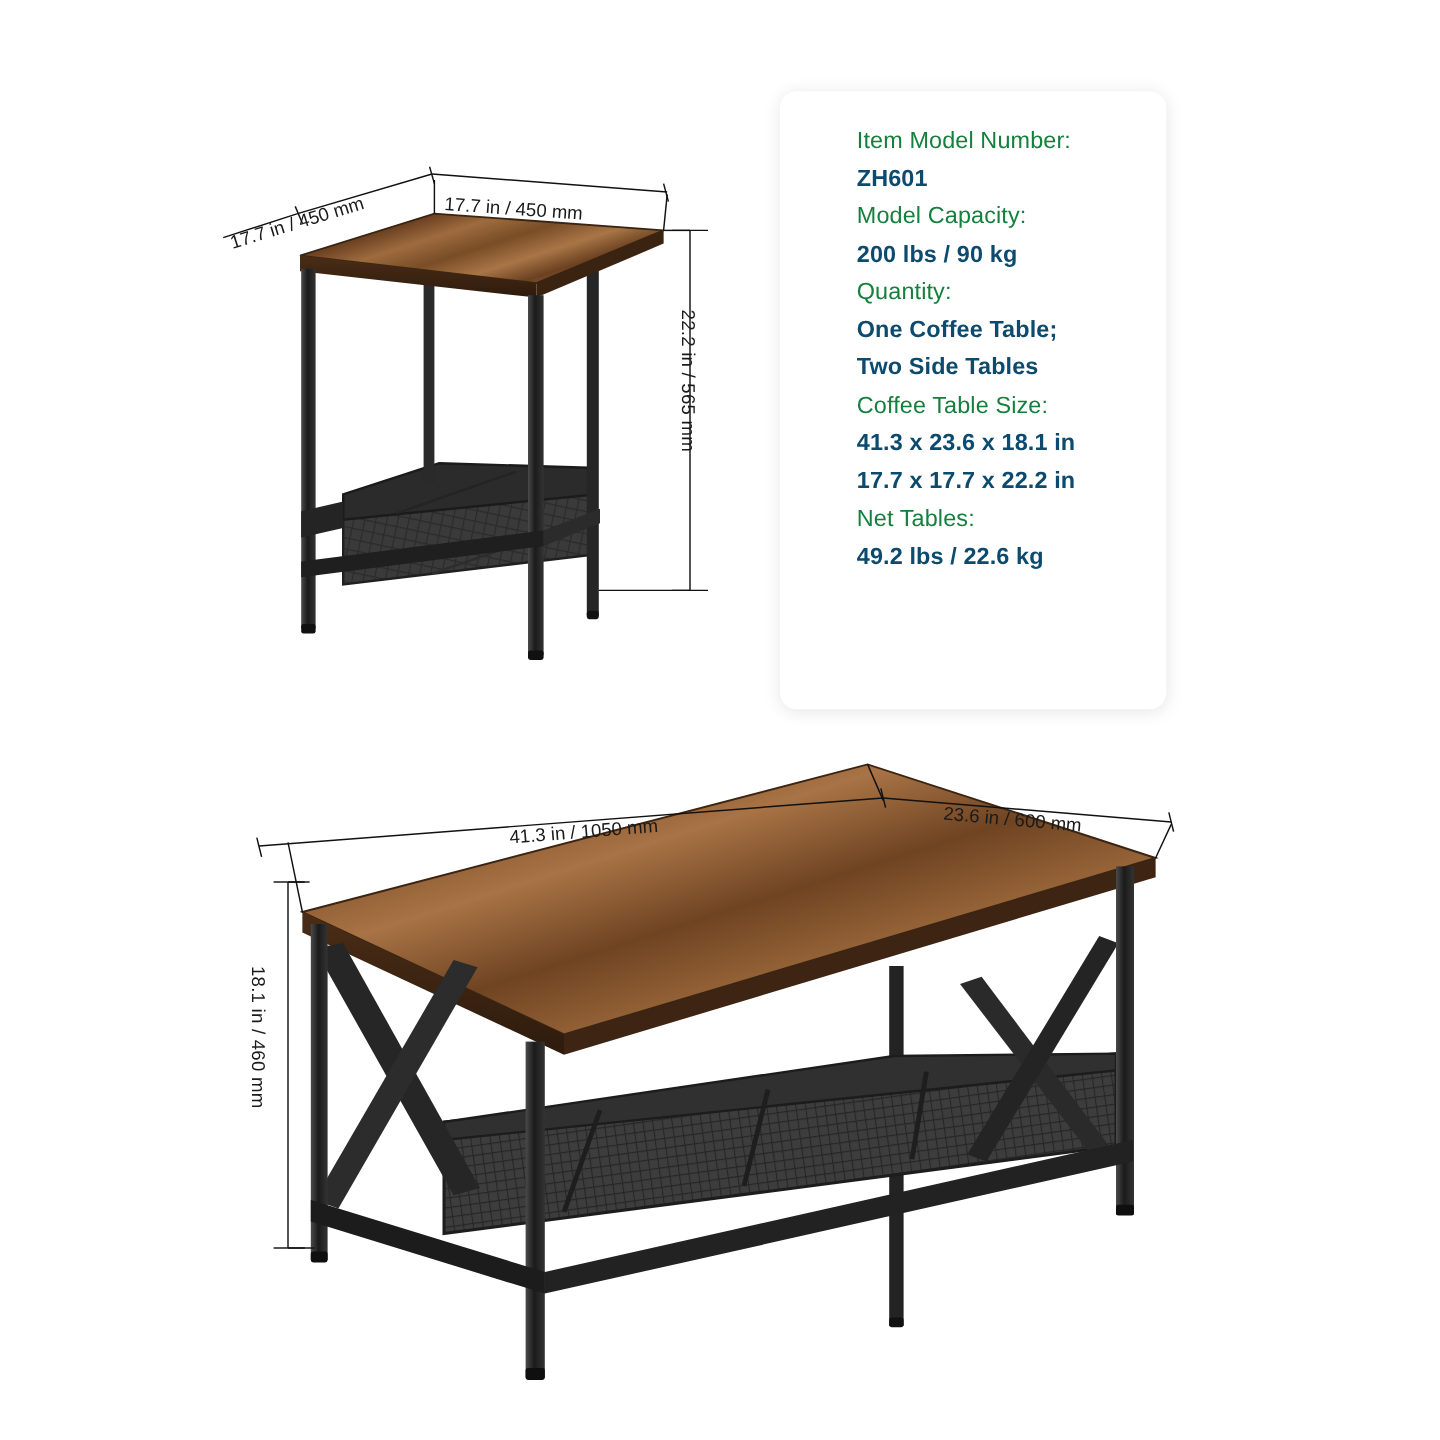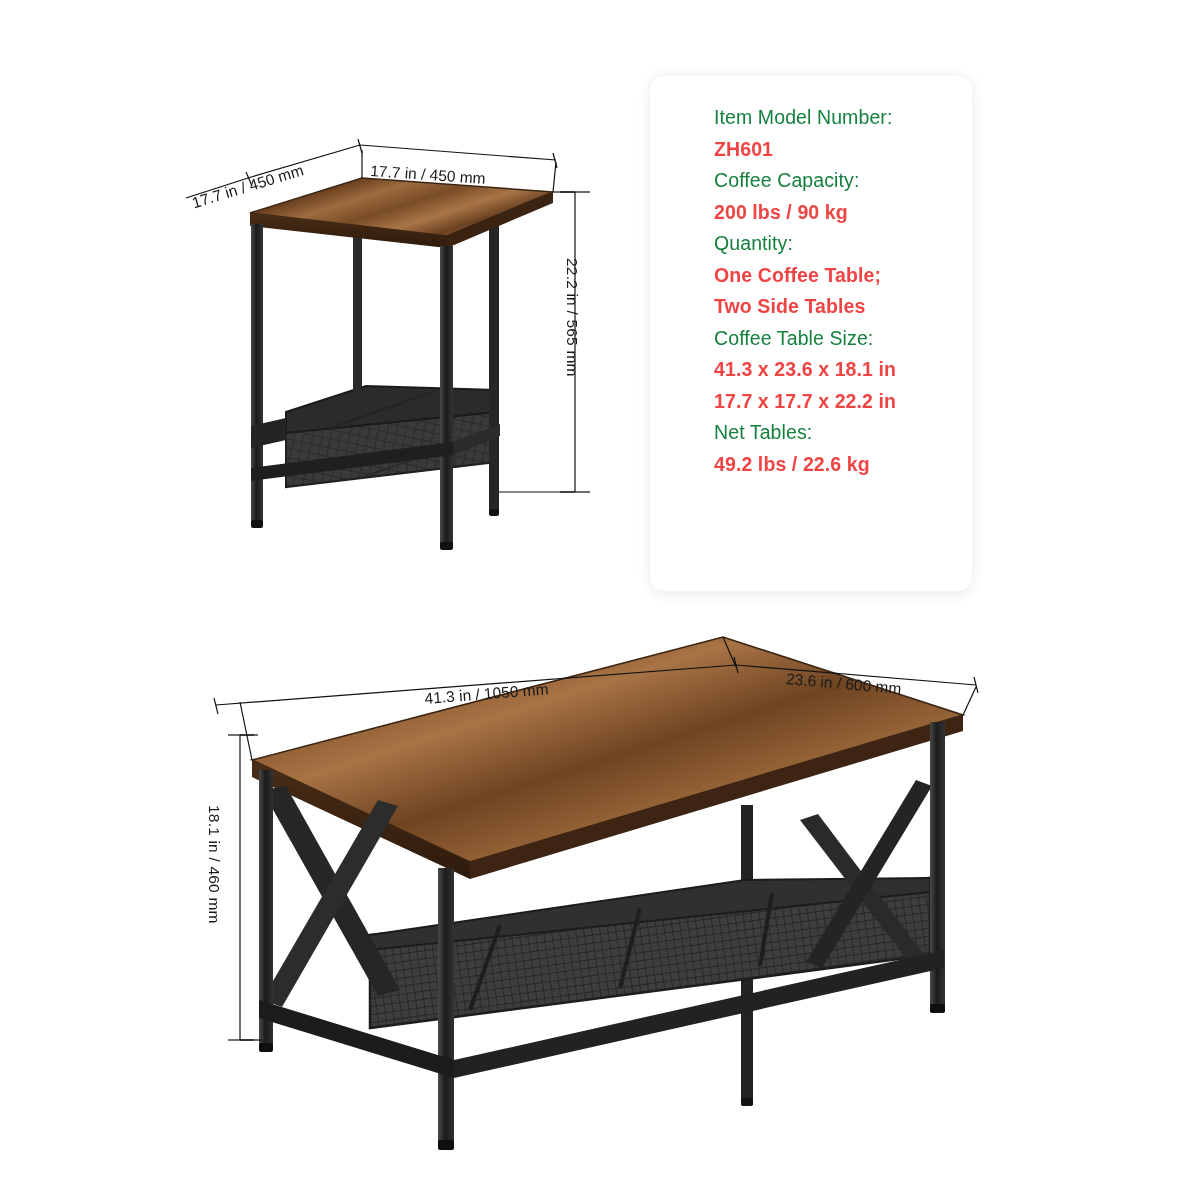--- a/index.html
+++ b/index.html
@@ -42,21 +42,21 @@
     font-size: 19.5px;
     line-height: 31.5px;
     letter-spacing: 0.1px;
     white-space: nowrap;
   }
   .spec-label {
     color: #15803d;
     font-weight: 400;
   }
   .spec-value {
-    color: #ef4444;
+    color: #0c4a6e;
     font-weight: 700;
   }
   
   .dim {
     position: absolute;
     font-size: 15.5px;
     color: #1a1a1a;
     font-weight: 500;
     white-space: nowrap;
   }
@@ -226,21 +226,21 @@
       <line x1="240" y1="735" x2="258" y2="735"></line>
       <line x1="240" y1="1040" x2="262" y2="1040"></line>
     </g>
   </g>
 </svg>
 
 <div class="spec-card">
   <div class="spec-list">
     <div class="spec-line"><span class="spec-label">Item Model Number:</span></div>
     <div class="spec-line"><span class="spec-value">ZH601</span></div>
-    <div class="spec-line"><span class="spec-label">Coffee Capacity:</span></div>
+    <div class="spec-line"><span class="spec-label">Model Capacity:</span></div>
     <div class="spec-line"><span class="spec-value">200 lbs / 90 kg</span></div>
     <div class="spec-line"><span class="spec-label">Quantity:</span></div>
     <div class="spec-line"><span class="spec-value">One Coffee Table;</span></div>
     <div class="spec-line"><span class="spec-value">Two Side Tables</span></div>
     <div class="spec-line"><span class="spec-label">Coffee Table Size:</span></div>
     <div class="spec-line"><span class="spec-value">41.3 x 23.6 x 18.1 in</span></div>
     <div class="spec-line"><span class="spec-value">17.7 x 17.7 x 22.2 in</span></div>
     <div class="spec-line"><span class="spec-label">Net Tables:</span></div>
     <div class="spec-line"><span class="spec-value">49.2 lbs / 22.6 kg</span></div>
   </div>

